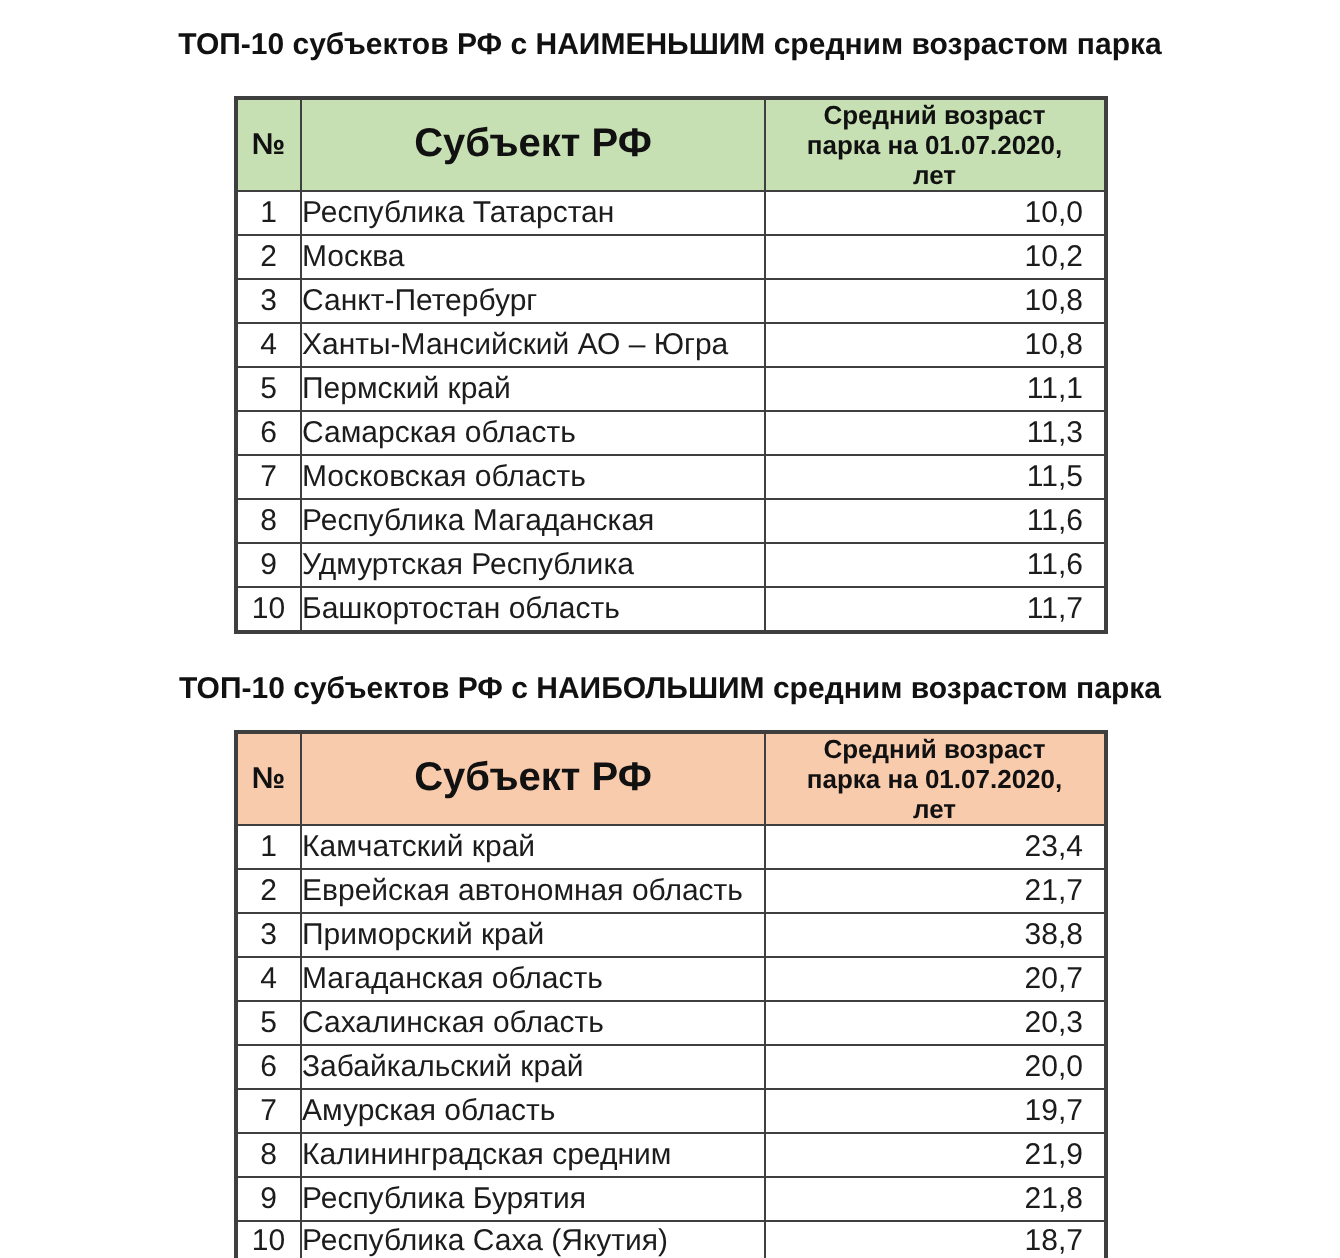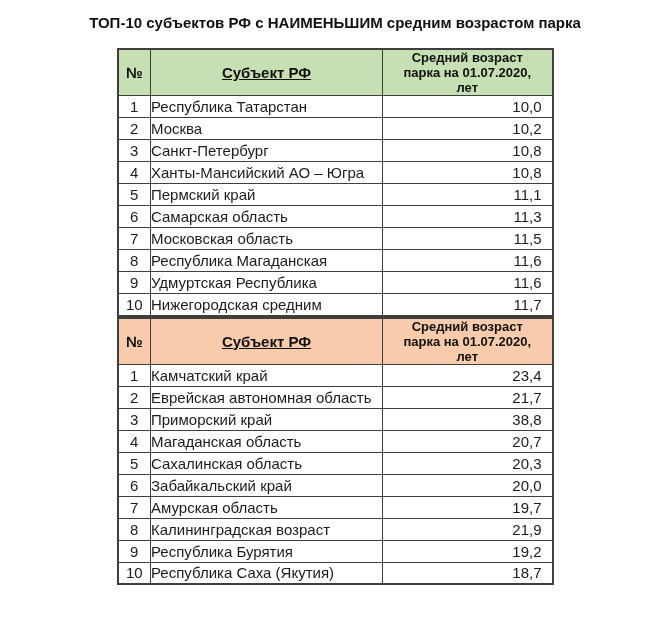--- a/index.html
+++ b/index.html
@@ -43,21 +43,21 @@
     white-space: nowrap;
   }
   .data-table thead th {
     font-weight: bold;
     text-align: center;
     vertical-align: middle;
     height: 40px;
     color: #111111;
   }
   th.col-num  { width: 33px; font-size: 15px; }
-  th.col-region { width: 232px; font-size: 15px; text-decoration: underline; }
+  th.col-region { width: 232px; font-size: 20px; }
   th.col-value { width: 170px; font-size: 13px; line-height: 15px; white-space: normal; padding: 0 18px; }
   .data-table tbody td { height: 22px; background: #ffffff; }
   td.td-num   { text-align: center; }
   td.td-region{ text-align: left; padding-left: 0; }
   td.td-value { text-align: right; padding-right: 10px; padding-left: 44px; }
 </style>
 </head>
 <body>
 
 <div class="page">
@@ -113,28 +113,29 @@
             <td class="td-region">Республика Магаданская</td>
             <td class="td-value">11,6</td>
           </tr>
           <tr>
             <td class="td-num">9</td>
             <td class="td-region">Удмуртская Республика</td>
             <td class="td-value">11,6</td>
           </tr>
           <tr>
             <td class="td-num">10</td>
-            <td class="td-region">Нижегородская средним</td>
+            <td class="td-region">Башкортостан область</td>
             <td class="td-value">11,7</td>
           </tr>
         </tbody>
     </table>
   </section>
 
   <section class="table-block">
+    <h2 class="block-title">ТОП-10 субъектов РФ с НАИБОЛЬШИМ средним возрастом парка</h2>
     <table class="data-table">
       <thead>
         <tr>
           <th class="col-num" style="background: rgb(248, 203, 173);">№</th>
           <th class="col-region" style="background: rgb(248, 203, 173);">Субъект РФ</th>
           <th class="col-value" style="background: rgb(248, 203, 173);">Средний возраст парка на 01.07.2020, лет</th>
         </tr>
       </thead>
       <tbody>
           <tr>
@@ -167,27 +168,27 @@
             <td class="td-region">Забайкальский край</td>
             <td class="td-value">20,0</td>
           </tr>
           <tr>
             <td class="td-num">7</td>
             <td class="td-region">Амурская область</td>
             <td class="td-value">19,7</td>
           </tr>
           <tr>
             <td class="td-num">8</td>
-            <td class="td-region">Калининградская возраст</td>
+            <td class="td-region">Калининградская средним</td>
             <td class="td-value">21,9</td>
           </tr>
           <tr>
             <td class="td-num">9</td>
             <td class="td-region">Республика Бурятия</td>
-            <td class="td-value">19,2</td>
+            <td class="td-value">21,8</td>
           </tr>
           <tr>
             <td class="td-num">10</td>
             <td class="td-region">Республика Саха (Якутия)</td>
             <td class="td-value">18,7</td>
           </tr>
         </tbody>
     </table>
   </section>
 

